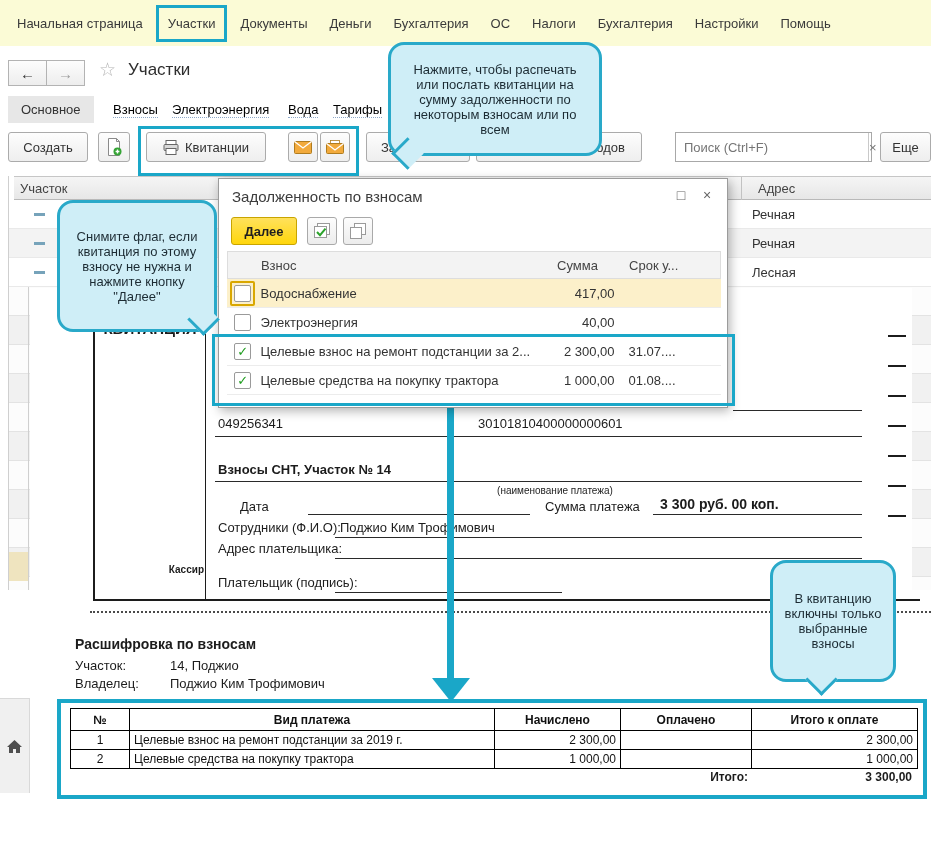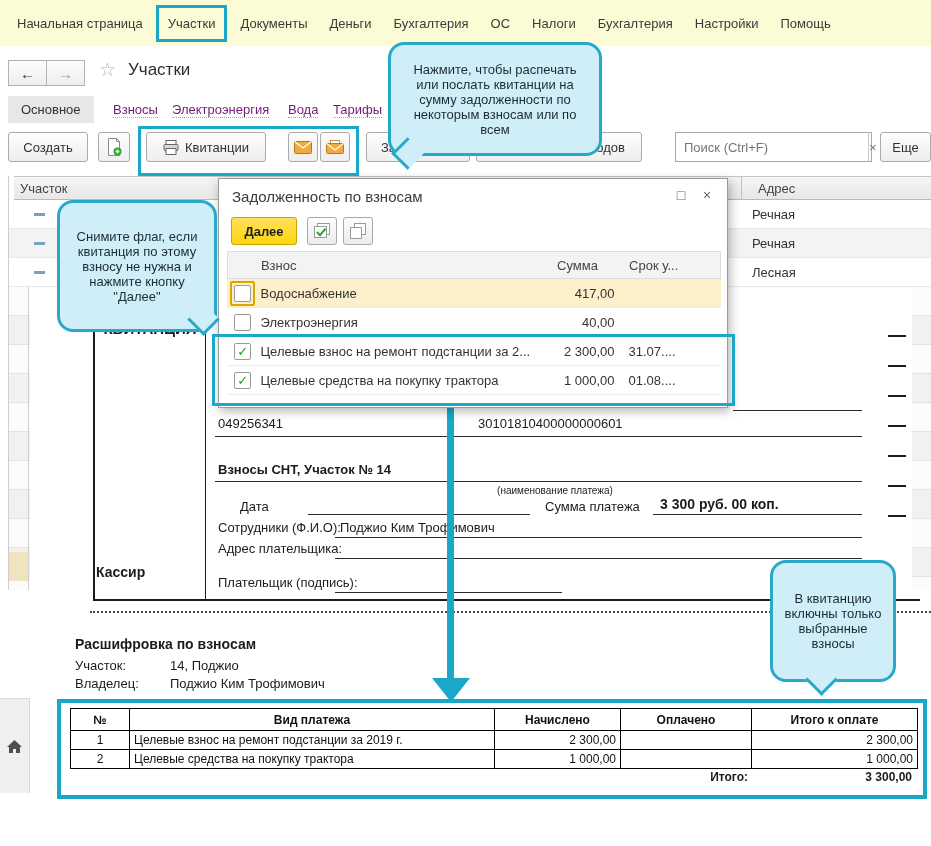--- a/index.html
+++ b/index.html
@@ -14,21 +14,21 @@
   .menu-hl{border:3px solid #1aa7c8;padding:8px 9px;margin:0 2px;}
 
   
   .navbtn{position:absolute;top:60px;width:39px;height:26px;background:linear-gradient(#fdfdfd,#ededed);
           border:1px solid #b3b3b3;box-sizing:border-box;display:flex;align-items:center;justify-content:center;font-size:15px;}
   .page-title{position:absolute;left:128px;top:60px;font-size:17px;color:#2e2e2e;}
   .star{position:absolute;left:99px;top:58px;font-size:19px;color:#b5b5b5;}
 
   
   .tab-main{position:absolute;left:8px;top:96px;background:#e7e7e7;padding:6px 13px;color:#333;}
-  .tab-link{position:absolute;top:102px;color:#701a75;border-bottom:1px dotted #8fa9c9;cursor:pointer;white-space:nowrap;}
+  .tab-link{position:absolute;top:102px;color:#000000;border-bottom:1px dotted #8fa9c9;cursor:pointer;white-space:nowrap;}
 
   
   .btn{position:absolute;top:132px;height:30px;background:linear-gradient(#fdfdfd,#eeeeee);
        border:1px solid #ababab;border-radius:3px;box-sizing:border-box;
        display:flex;align-items:center;justify-content:center;gap:6px;color:#333;}
   .search{position:absolute;left:675px;top:132px;width:197px;height:30px;border:1px solid #a8a8a8;
           box-sizing:border-box;background:#fff;display:flex;align-items:center;}
   .search input{border:none;outline:none;flex:1;font:13px "Liberation Sans",sans-serif;padding:0 8px;color:#333;background:transparent;}
   .search .clr{width:24px;height:28px;border-left:1px solid #c9c9c9;display:flex;align-items:center;justify-content:center;color:#777;}
 
@@ -197,21 +197,21 @@
   <div class="vline" style="left:8px;top:176px;height:414px;"></div>
   <div class="vline" style="left:28px;top:287px;height:303px;"></div>
   <div class="abs" style="left:9px;top:552px;width:19px;height:29px;background:#efe4bf;z-index:0;"></div>
 
   <div class="receipt-page"></div>
   <div class="rz" style="left:93px;top:288px;width:2px;height:313px;background:#1c1c1c;"></div>
   <div class="rz" style="left:205px;top:288px;width:1px;height:313px;background:#1c1c1c;"></div>
   <div class="rz" style="left:93px;top:599px;width:827px;height:2px;background:#1c1c1c;"></div>
 
   <div class="rz rbold" style="left:96px;top:320px;width:108px;text-align:center;font-size:15px;">КВИТАНЦИЯ</div>
-  <div class="rz rbold" style="left:96px;top:564px;width:108px;text-align:left;font-size:14px;">Кассир</div>
+  <div class="rz rbold" style="left:96px;top:564px;width:108px;text-align:right;font-size:10px;">Кассир</div>
 
   <div class="rline" style="left:733px;top:410px;width:129px;"></div>
   <div class="rz" style="left:218px;top:416px;">049256341</div>
   <div class="rz" style="left:478px;top:416px;">30101810400000000601</div>
   <div class="rline" style="left:215px;top:436px;width:647px;"></div>
 
   <div class="rz rbold" style="left:218px;top:462px;">Взносы СНТ, Участок № 14</div>
   <div class="rline" style="left:215px;top:481px;width:647px;"></div>
   <div class="rz" style="left:455px;top:485px;width:200px;text-align:center;font-size:10px;">(наименование платежа)</div>
 

